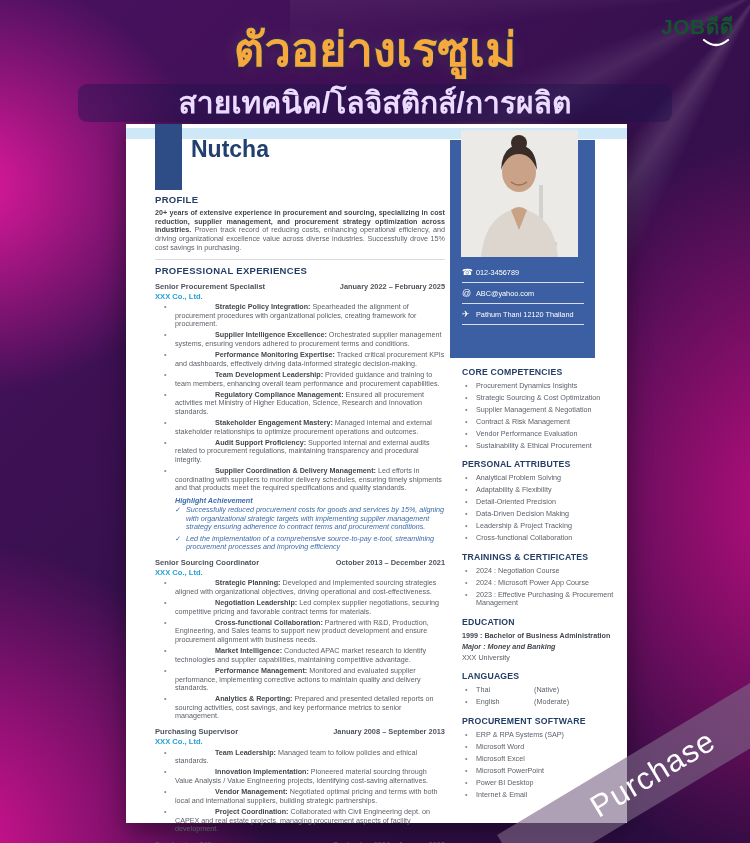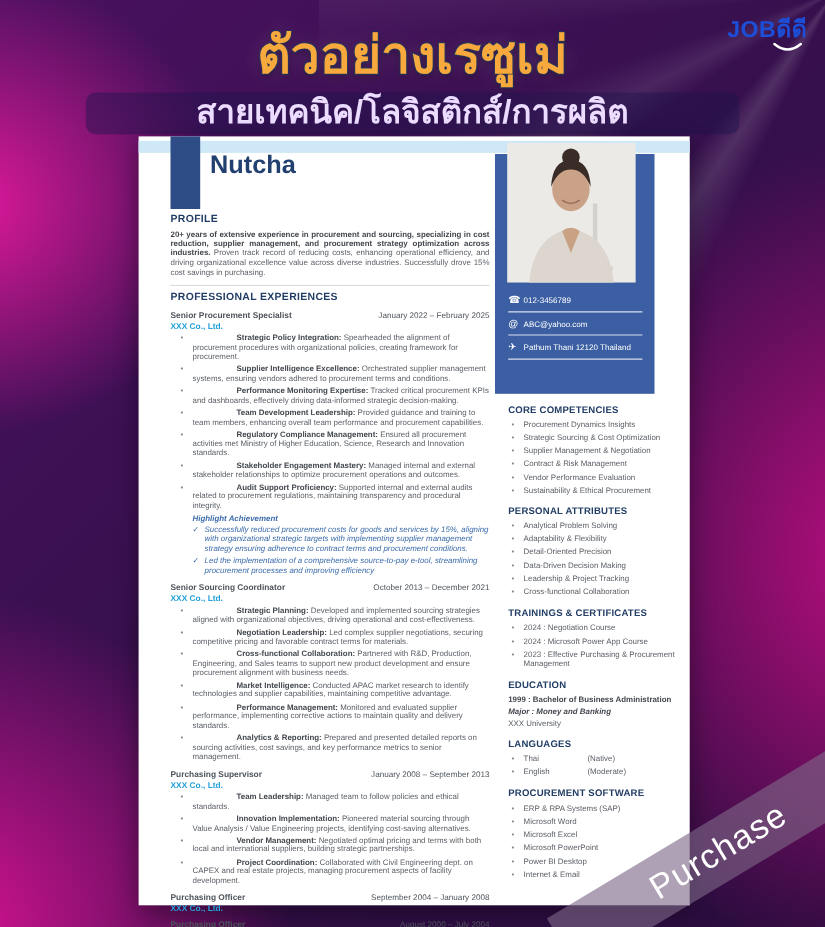--- a/index.html
+++ b/index.html
@@ -11,21 +11,21 @@
       radial-gradient(430px 420px at -6% 100%, rgba(224,18,150,.95), rgba(224,18,150,0) 72%),
       radial-gradient(430px 540px at 107% 60%, rgba(205,14,135,.9), rgba(205,14,135,0) 70%),
       linear-gradient(135deg,#4a1160 0%,#37104e 45%,#2a0c3e 100%);
   }
   .rays{position:absolute;top:0;right:0;width:460px;height:380px;pointer-events:none;
     background:conic-gradient(from 205deg at 102% -2%,
       rgba(255,255,255,0) 0deg, rgba(255,255,255,.13) 9deg, rgba(255,255,255,0) 17deg,
       rgba(255,255,255,0) 30deg, rgba(255,255,255,.09) 38deg, rgba(255,255,255,0) 47deg,
       rgba(255,255,255,0) 58deg, rgba(255,255,255,.06) 65deg, rgba(255,255,255,0) 74deg);}
   
-  .logo{position:absolute;top:10px;right:16px;color:#1d4ed8;font-size:21px;font-weight:bold;letter-spacing:.5px;margin-left:43px;}
+  .logo{position:absolute;top:10px;right:16px;color:#14532d;font-size:21px;font-weight:bold;letter-spacing:.5px;margin-left:43px;}
   .logo svg{position:absolute;right:3px;bottom:-6px;}
   .title{position:absolute;top:12px;left:0;width:100%;text-align:center;
     font-size:47px;font-weight:800;color:#f7a93e;letter-spacing:0px;
     -webkit-text-stroke:2px #232e5e; paint-order:stroke fill;
     text-shadow:0 3px 8px rgba(0,0,0,.35), 0 0 18px rgba(255,255,255,.18);}
   .subtitle-band{position:absolute;left:78px;top:84px;width:594px;height:38px;border-radius:9px;
     background:rgba(32,20,76,.45);display:flex;align-items:center;justify-content:center;}
   .subtitle-band span{color:#ecdcff;font-size:30px;font-weight:bold;line-height:38px;white-space:nowrap;}
   
   .page{position:absolute;left:126px;top:124px;width:501px;height:699px;background:#ffffff;
@@ -37,21 +37,21 @@
   .name .n2{color:#1b7ec2;display:block;}
   
   .main{position:absolute;left:29px;top:70px;width:290px;color:#5a5f66;}
   .sec-h{font-size:9.5px;font-weight:bold;color:#223e66;letter-spacing:.3px;margin:0 0 4px 0;}
   .para{font-size:7.2px;line-height:8.7px;text-align:justify;margin:0;}
   .para b{color:#43484e;}
   .rule{border:0;border-top:1px solid #d9dbde;margin:6px 0 5px 0;}
   .job{margin-top:6px;}
   .job-head{display:flex;justify-content:space-between;align-items:flex-start;}
   .job-title{font-size:7.6px;font-weight:bold;color:#4e545b;}
-  .job-dates{font-size:7.4px;font-weight:normal;color:#4e545b;}
+  .job-dates{font-size:7.4px;font-weight:bold;color:#4e545b;}
   .job-co{font-size:7.6px;font-weight:bold;color:#25a0d8;margin:1px 0 2.5px 0;}
   ul.bl-list{list-style:none;margin:0;padding:0;}
   li.bl{position:relative;padding-left:20px;margin-bottom:2.6px;font-size:7.2px;line-height:8.6px;}
   li.bl::before{content:"•";position:absolute;left:9px;top:0;color:#85898e;}
   li.bl b{color:#43484e;padding-left:40px;}
   .hl{margin-left:20px;}
   .hl-head{font-size:7.2px;font-weight:bold;font-style:italic;color:#3c6cab;margin:1px 0 1.5px 0;}
   ul.checks{list-style:none;margin:0;padding:0;}
   li.check{position:relative;padding-left:11px;margin-bottom:2.6px;font-size:7.2px;line-height:8.6px;
     font-style:italic;color:#3c6cab;}
@@ -116,20 +116,21 @@
       </div>
       <div class="job-co">XXX Co., Ltd.</div>
       <ul class="bl-list">
         <li class="bl"><b>Strategic Policy Integration: </b><span>Spearheaded the alignment of procurement procedures with organizational policies, creating framework for procurement.</span></li>
         <li class="bl"><b>Supplier Intelligence Excellence: </b><span>Orchestrated supplier management systems, ensuring vendors adhered to procurement terms and conditions.</span></li>
         <li class="bl"><b>Performance Monitoring Expertise: </b><span>Tracked critical procurement KPIs and dashboards, effectively driving data-informed strategic decision-making.</span></li>
         <li class="bl"><b>Team Development Leadership: </b><span>Provided guidance and training to team members, enhancing overall team performance and procurement capabilities.</span></li>
         <li class="bl"><b>Regulatory Compliance Management: </b><span>Ensured all procurement activities met Ministry of Higher Education, Science, Research and Innovation standards.</span></li>
         <li class="bl"><b>Stakeholder Engagement Mastery: </b><span>Managed internal and external stakeholder relationships to optimize procurement operations and outcomes.</span></li>
         <li class="bl"><b>Audit Support Proficiency: </b><span>Supported internal and external audits related to procurement regulations, maintaining transparency and procedural integrity.</span></li>
+        <li class="bl"><b>Supplier Coordination &amp; Delivery Management: </b><span>Led efforts in coordinating with suppliers to monitor delivery schedules, ensuring timely shipments and that products meet the required specifications and quality standards.</span></li>
       </ul>
       <div class="hl">
         <div class="hl-head">Highlight Achievement</div>
         <ul class="checks">
           <li class="check">Successfully reduced procurement costs for goods and services by 15%, aligning with organizational strategic targets with implementing supplier management strategy ensuring adherence to contract terms and procurement conditions.</li>
           <li class="check">Led the implementation of a comprehensive source-to-pay e-tool, streamlining procurement processes and improving efficiency</li>
         </ul>
       </div>
     </div>
 

